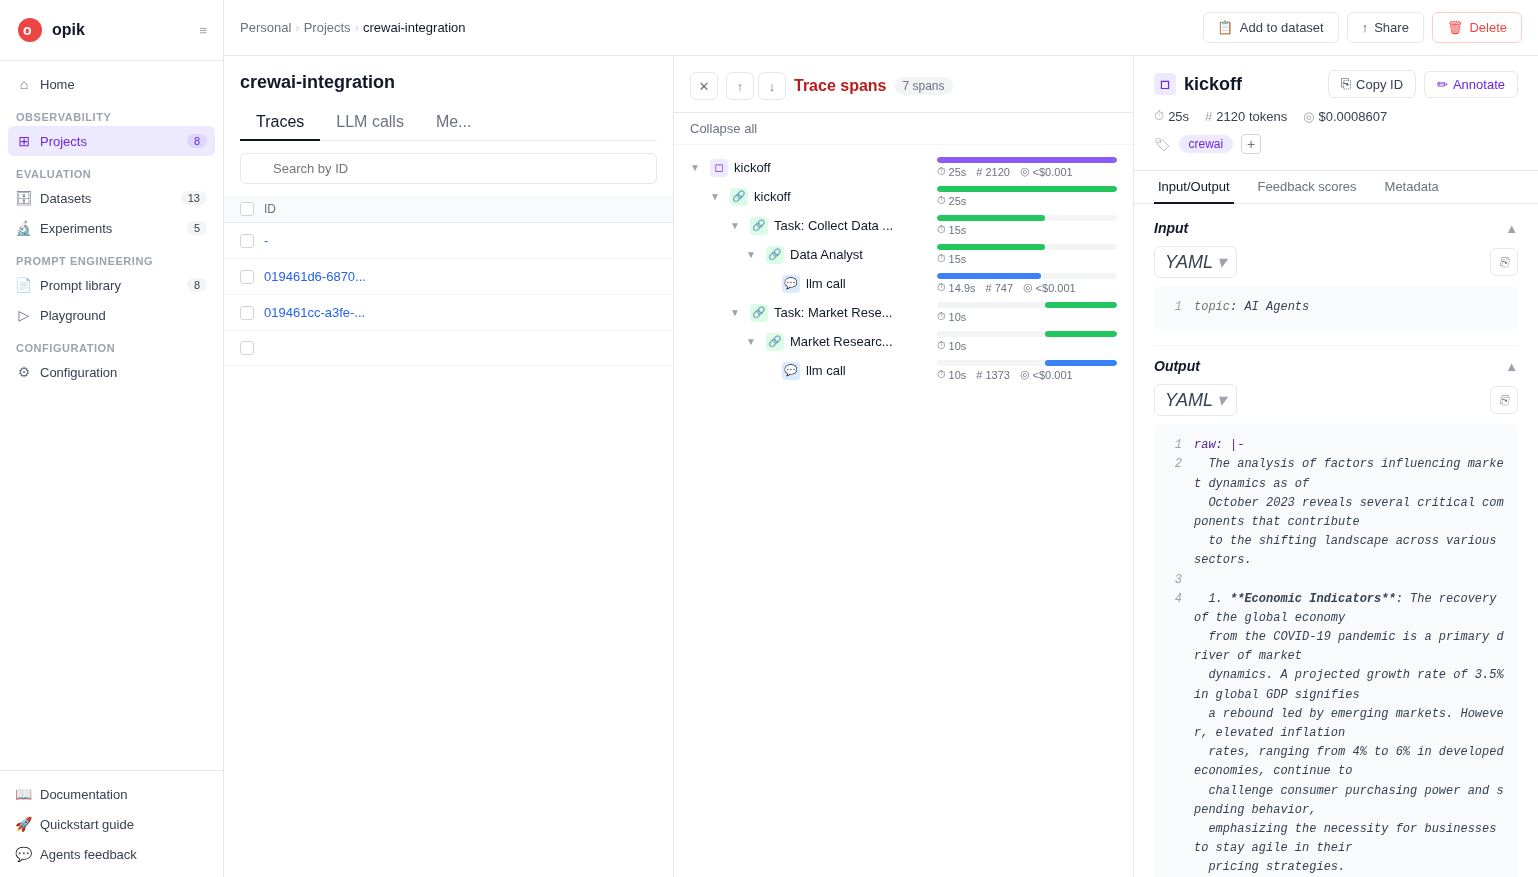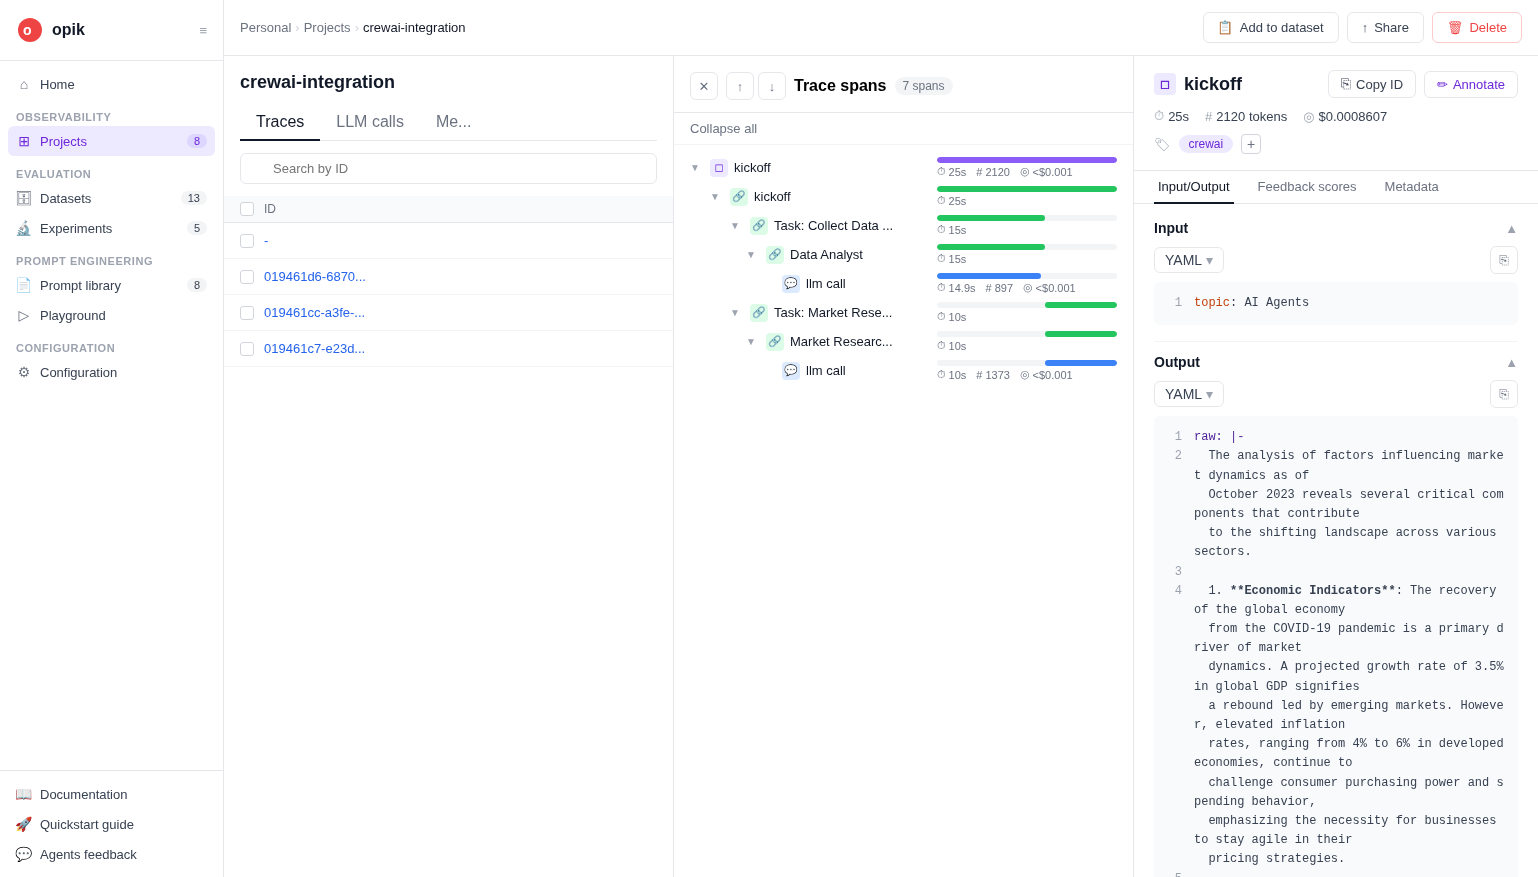--- a/index.html
+++ b/index.html
@@ -51,21 +51,21 @@
     .table-row { display: flex; align-items: center; padding: 10px 16px; border-bottom: 1px solid #f3f4f6; cursor: pointer; }
     .table-row .col-cb { width: 24px; }
     .table-row .col-id { flex: 1; font-size: 13px; color: #2563eb; }
     .checkbox { width: 14px; height: 14px; border: 1px solid #d1d5db; border-radius: 3px; background: #fff; }
     .dash-id { color: #9ca3af; }
 
     
     .spans-panel { width: 460px; min-width: 460px; border-right: 1px solid #e5e7eb; display: flex; flex-direction: column; overflow: hidden; background: #fff; }
     .spans-header { display: flex; align-items: center; justify-content: space-between; padding: 16px 16px 12px; border-bottom: 1px solid #e5e7eb; }
     .spans-title-wrap { display: flex; align-items: center; gap: 8px; }
-    .spans-title { font-size: 16px; font-weight: 600; color: #000000; }
+    .spans-title { font-size: 16px; font-weight: 600; color: #b91c1c; }
     .spans-count { font-size: 12px; color: #6b7280; background: #f3f4f6; padding: 2px 8px; border-radius: 10px; }
     .close-btn { width: 28px; height: 28px; display: flex; align-items: center; justify-content: center; border: 1px solid #e5e7eb; border-radius: 6px; cursor: pointer; color: #6b7280; background: #fff; }
     .nav-btns { display: flex; gap: 4px; }
     .nav-btn { width: 28px; height: 28px; display: flex; align-items: center; justify-content: center; border: 1px solid #e5e7eb; border-radius: 6px; cursor: pointer; color: #6b7280; background: #fff; }
     .collapse-all { padding: 8px 16px; font-size: 13px; color: #6b7280; cursor: pointer; border-bottom: 1px solid #f3f4f6; }
     .spans-list { flex: 1; overflow-y: auto; padding: 8px 0; }
     .span-row { display: flex; flex-direction: column; padding: 4px 16px; }
     .span-chevron { color: #9ca3af; font-size: 10px; cursor: pointer; width: 14px; }
     .span-type-icon { width: 18px; height: 18px; border-radius: 4px; display: flex; align-items: center; justify-content: center; font-size: 11px; flex-shrink: 0; }
     .span-type-trace { background: #ede9fe; color: #6d28d9; }
@@ -90,31 +90,31 @@
     .copy-id-btn { display: flex; align-items: center; gap: 5px; padding: 5px 12px; border: 1px solid #e5e7eb; border-radius: 6px; font-size: 13px; cursor: pointer; color: #374151; background: #fff; }
     .annotate-btn { display: flex; align-items: center; gap: 5px; padding: 5px 12px; border: 1px solid #e5e7eb; border-radius: 6px; font-size: 13px; cursor: pointer; color: #6d28d9; background: #fff; }
     .detail-meta-row { display: flex; align-items: center; gap: 16px; font-size: 13px; color: #374151; margin-bottom: 10px; }
     .detail-meta-item { display: flex; align-items: center; gap: 4px; color: #374151; }
     .detail-meta-item .meta-icon { color: #9ca3af; font-size: 13px; }
     .detail-tag { background: #ede9fe; color: #6d28d9; padding: 2px 10px; border-radius: 12px; font-size: 12px; font-weight: 500; }
     .tag-add { width: 20px; height: 20px; border: 1px solid #d1d5db; border-radius: 4px; display: flex; align-items: center; justify-content: center; cursor: pointer; color: #6b7280; font-size: 14px; }
     .detail-tabs { display: flex; gap: 0; border-bottom: 1px solid #e5e7eb; padding: 0 20px; }
     .detail-tab { padding: 8px 4px; font-size: 13px; color: #6b7280; cursor: pointer; border-bottom: 2px solid transparent; margin-bottom: -1px; margin-right: 20px; }
     .detail-tab.active { color: #111827; border-bottom-color: #111827; font-weight: 500; }
-    .detail-content { flex: 1; overflow-y: auto; padding: 16px 20px; }
+    .detail-content { flex: 1; overflow-y: auto; padding: 16px 20px; font-style: italic; }
     .detail-section { margin-bottom: 16px; }
     .detail-section-header { display: flex; align-items: center; justify-content: space-between; margin-bottom: 10px; }
     .detail-section-title { font-size: 14px; font-weight: 600; color: #111827; }
     .detail-section-chevron { color: #9ca3af; cursor: pointer; }
-    .yaml-selector { display: flex; align-items: center; gap: 4px; border: 1px solid #e5e7eb; border-radius: 6px; padding: 4px 10px; font-size: 14px; cursor: pointer; color: #374151; background: #fff; }
+    .yaml-selector { display: flex; align-items: center; gap: 4px; border: 1px solid #e5e7eb; border-radius: 6px; padding: 4px 10px; font-size: 18px; cursor: pointer; color: #374151; background: #fff; }
     .code-block { background: #f8fafc; border-radius: 6px; padding: 12px; font-family: 'Courier New', monospace; font-size: 12px; line-height: 1.6; }
     .code-line { display: flex; gap: 12px; }
     .line-num { color: #9ca3af; min-width: 16px; text-align: right; user-select: none; }
     .line-content { color: #374151; white-space: pre-wrap; word-break: break-all; }
-    .key-color { color: #c2410c; }
+    .key-color { color: #737373; }
     .special-color { color: #4c1d95; }
     .copy-icon-btn { width: 28px; height: 28px; display: flex; align-items: center; justify-content: center; border: 1px solid #e5e7eb; border-radius: 6px; cursor: pointer; color: #6b7280; background: #fff; font-size: 12px; }
     .divider { height: 1px; background: #f3f4f6; margin: 12px 0; }
     .bold-text { font-weight: 700; }
   </style>
 </head>
 <body>
 
 <div class="sidebar">
   <div class="sidebar-logo">
@@ -258,21 +258,20 @@
         <div class="table-row">
           <div class="col-cb">
               <div class="checkbox"></div>
             </div>
           <div class="col-id">019461cc-a3fe-...</div>
         </div>
         <div class="table-row">
           <div class="col-cb">
               <div class="checkbox"></div>
             </div>
-          <div class="col-id">019461c7-e23d...</div>
         </div>
       </div>
     </div>
 
     <div class="spans-panel">
       <div class="spans-header">
         <div class="spans-title-wrap">
           <div class="close-btn">✕</div>
           <div class="nav-btns">
             <div class="nav-btn">↑</div>
@@ -355,21 +354,21 @@
           <div style="display:flex; align-items:center; gap:6px; padding-left:72px;">
             <span class="span-chevron" style="opacity:0;">▼</span>
             <span class="span-type-icon span-type-llm">💬</span>
             <span class="span-name">llm call</span>
             <div style="margin-left:auto; min-width:180px;">
               <div class="span-bar-track">
                 <div class="span-bar-fill bar-blue" style="width:58%"></div>
               </div>
               <div class="span-meta">
                 <span class="span-meta-item">⏱ <span>14.9s</span></span>
-                <span class="span-meta-item"># <span>897</span></span>
+                <span class="span-meta-item"># <span>747</span></span>
                 <span class="span-meta-item">◎ <span>&lt;$0.001</span></span>
               </div>
             </div>
           </div>
         </div>
 
         <div class="span-row">
           <div style="display:flex; align-items:center; gap:6px; padding-left:40px;">
             <span class="span-chevron">▼</span>
             <span class="span-type-icon span-type-chain">🔗</span>

